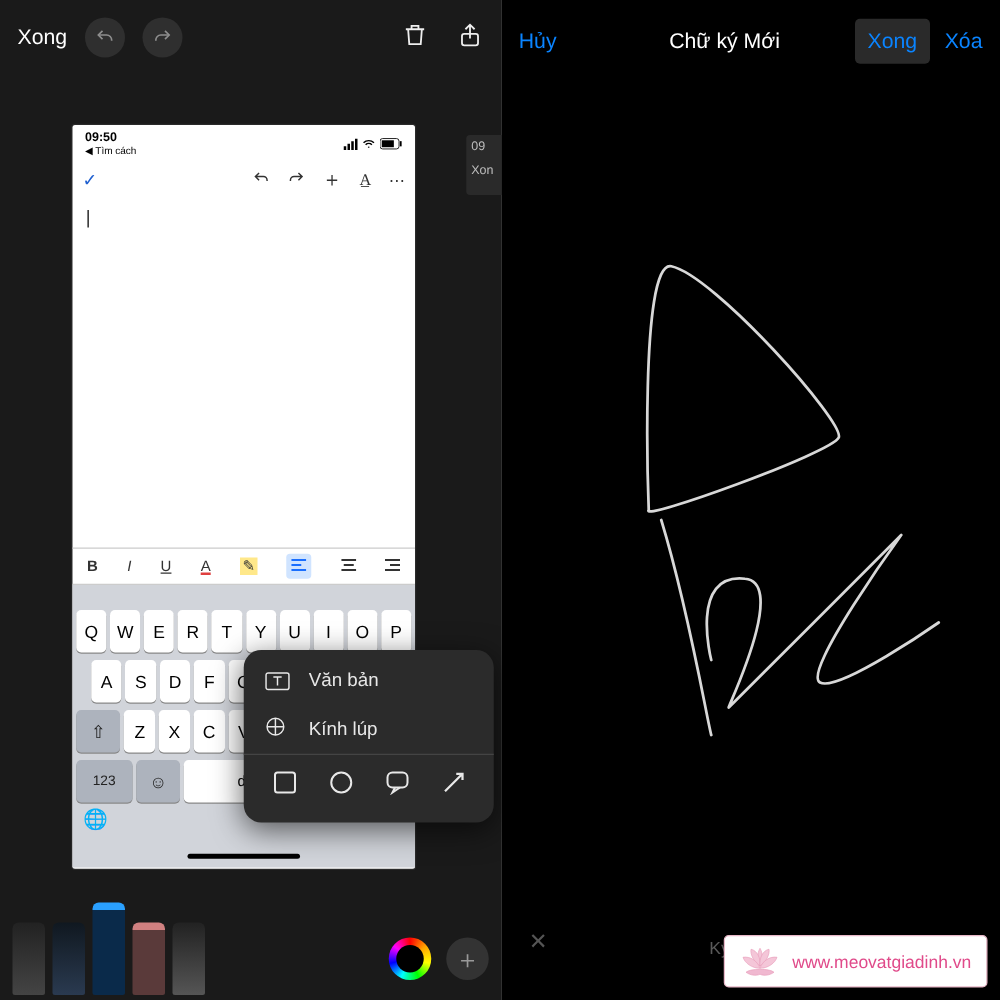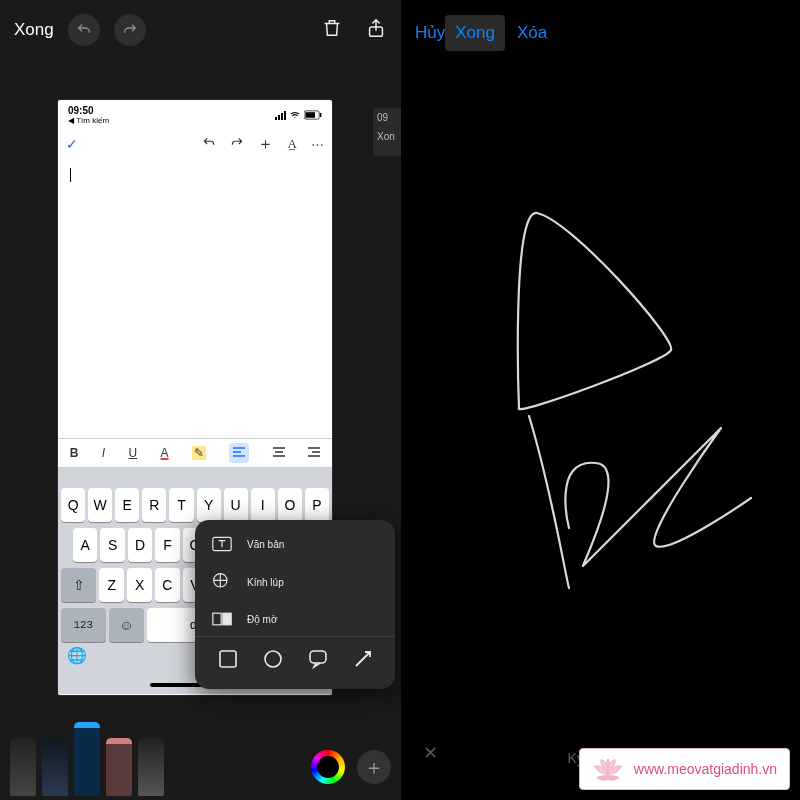--- a/index.html
+++ b/index.html
@@ -67,36 +67,36 @@
   .kb-row{ display:flex; gap:3px; margin-bottom:6px; justify-content:center;}
   .key{
     flex:1; background:#fff; border-radius:4px; height:34px;
     display:flex; align-items:center; justify-content:center; font-size:14px;
     box-shadow: 0 1px 0 #888;
   }
   .key.fn{ background:#adb3bd; color:#222;}
   .key.shift{ flex:1.3;}
   .bottom-kb-row{ display:flex; gap:3px;}
   .bottom-kb-row .space{ flex:3; font-size:12px;}
-  .bottom-kb-row .num{ flex:1; font-size:11px;font-family:Liberation Mono, monospace;}
+  .bottom-kb-row .num{ flex:1; font-size:11px;}
   .bottom-kb-row .emo{ flex:0.8;}
   .globe-row{ padding:4px 6px;}
 
   .thumb {
     position:absolute; right:0; top:108px; width:28px; height:48px;
     background:#2a2a2a; color:#bdbdbd; font-size:10px; padding:4px 4px;
     border-radius:3px 0 0 3px; overflow:hidden;
   }
   .thumb div{ margin-bottom:8px;}
 
   .popup{
     position:absolute; left:195px; top:520px; width:200px;
     background:#2b2b2b; border-radius:14px; padding:6px 0;
     box-shadow: 0 6px 24px rgba(0,0,0,0.6);
-    color:#e8e8e8; font-size:10px;
+    color:#e8e8e8; font-size:15px;
   }
   .popup-row{
     display:flex; align-items:center; gap:14px; padding:10px 16px;
   }
   .popup-row.sel{ background:#4a4a4a;}
   .popup-row .ico{ width:22px; display:flex; align-items:center; justify-content:center;}
 
   .tool-tray{
     position:absolute; bottom:0; left:0; right:0; height:70px;
     display:flex; align-items:flex-end; padding:0 10px 4px; gap:6px;
@@ -201,21 +201,21 @@
 
   <div class="thumb">
     <div>09</div>
     <div>Xon</div>
   </div>
 
   <div class="page-wrap">
     <div class="statusbar">
       <div class="sb-left">
         <span>09:50</span>
-        <span class="tk">◀ <span>Tìm kiếm</span></span>
+        <span class="tk">◀ <span>Tìm cách</span></span>
       </div>
       <div class="sb-right">
         <div class="sig-bars">
             <span style="height:3px"></span>
             <span style="height:5px"></span>
             <span style="height:7px"></span>
             <span style="height:9px"></span>
           </div>
         <svg width="12" height="10" viewBox="0 0 24 24" fill="#000">
             <path d="M12 20l-2-2a3 3 0 014 0zM5 13a10 10 0 0114 0l-2 2a7 7 0 00-10 0zM1 9a16 16 0 0122 0l-2 2a13 13 0 00-18 0z"></path>
@@ -333,29 +333,20 @@
     </div>
     <div class="popup-row">
       <span class="ico">
         <svg width="20" height="20" viewBox="0 0 24 24" fill="none" stroke="#e8e8e8" stroke-width="1.4">
             <circle cx="10" cy="10" r="8"></circle>
             <path d="M10 2v16M2 10h16"></path>
           </svg>
       </span>
       <span>Kính lúp</span>
     </div>
-    <div class="popup-row">
-      <span class="ico">
-        <svg width="20" height="14" viewBox="0 0 24 16" fill="none" stroke="#e8e8e8" stroke-width="1.4">
-            <rect x="1" y="1" width="10" height="14"></rect>
-            <rect x="13" y="1" width="10" height="14" fill="#e8e8e8"></rect>
-          </svg>
-      </span>
-      <span>Độ mờ</span>
-    </div>
     <div style="border-top:1px solid #444; display:flex; justify-content:space-around; padding:12px 10px;">
       <span><svg width="20" height="20" fill="none" stroke="#e8e8e8" stroke-width="1.6">
             <rect x="2" y="2" width="16" height="16" rx="2"></rect>
           </svg></span>
       <span><svg width="20" height="20" fill="none" stroke="#e8e8e8" stroke-width="1.6">
             <circle cx="10" cy="10" r="8"></circle>
           </svg></span>
       <span><svg width="20" height="20" fill="none" stroke="#e8e8e8" stroke-width="1.6">
             <rect x="2" y="2" width="16" height="12" rx="4"></rect>
             <path d="M8 14l-2 4 6-4"></path>
@@ -379,20 +370,21 @@
     <div class="tool pen5"></div>
     <div class="gap"></div>
     <div class="color-ring"></div>
     <div class="add-btn">＋</div>
   </div>
 </div>
 
 <div class="panel panel-right">
   <div class="right-topbar">
     <span class="cancel">Hủy</span>
+    <span class="title">Chữ ký Mới</span>
     <span class="done2">Xong</span>
     <span class="clear">Xóa</span>
   </div>
 
   <div class="sig-canvas">
     <svg width="100%" height="100%" viewBox="0 0 399 660">
       <path d="M118 340 C118 340 110 140 136 145 C170 152 275 270 270 282 C265 294 110 350 118 340 Z
            M128 348 C150 420 165 510 168 520
            M168 460 C168 460 150 390 195 395 C230 398 180 500 182 498 C200 480 320 360 320 360 C320 360 240 470 255 478 C270 486 350 430 350 430" fill="none" stroke="#d8d8d8" stroke-width="2.2" stroke-linecap="round" stroke-linejoin="round"></path>
     </svg>

